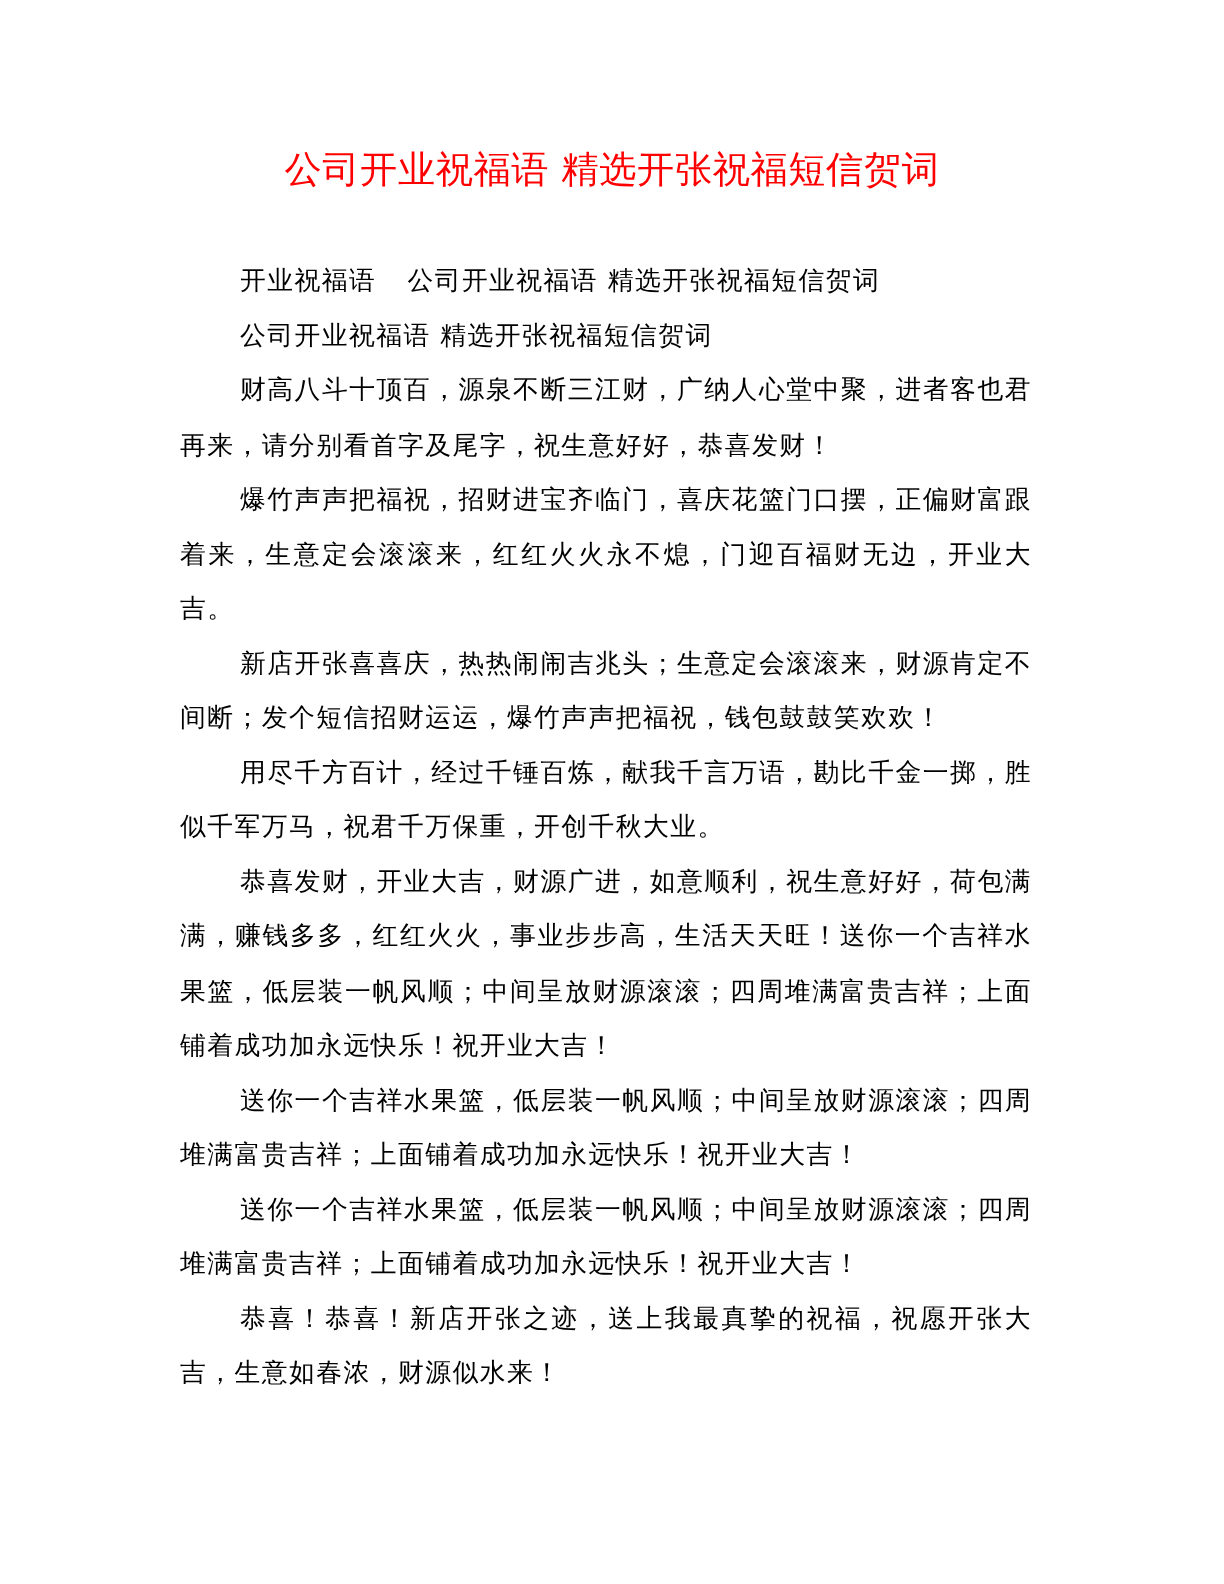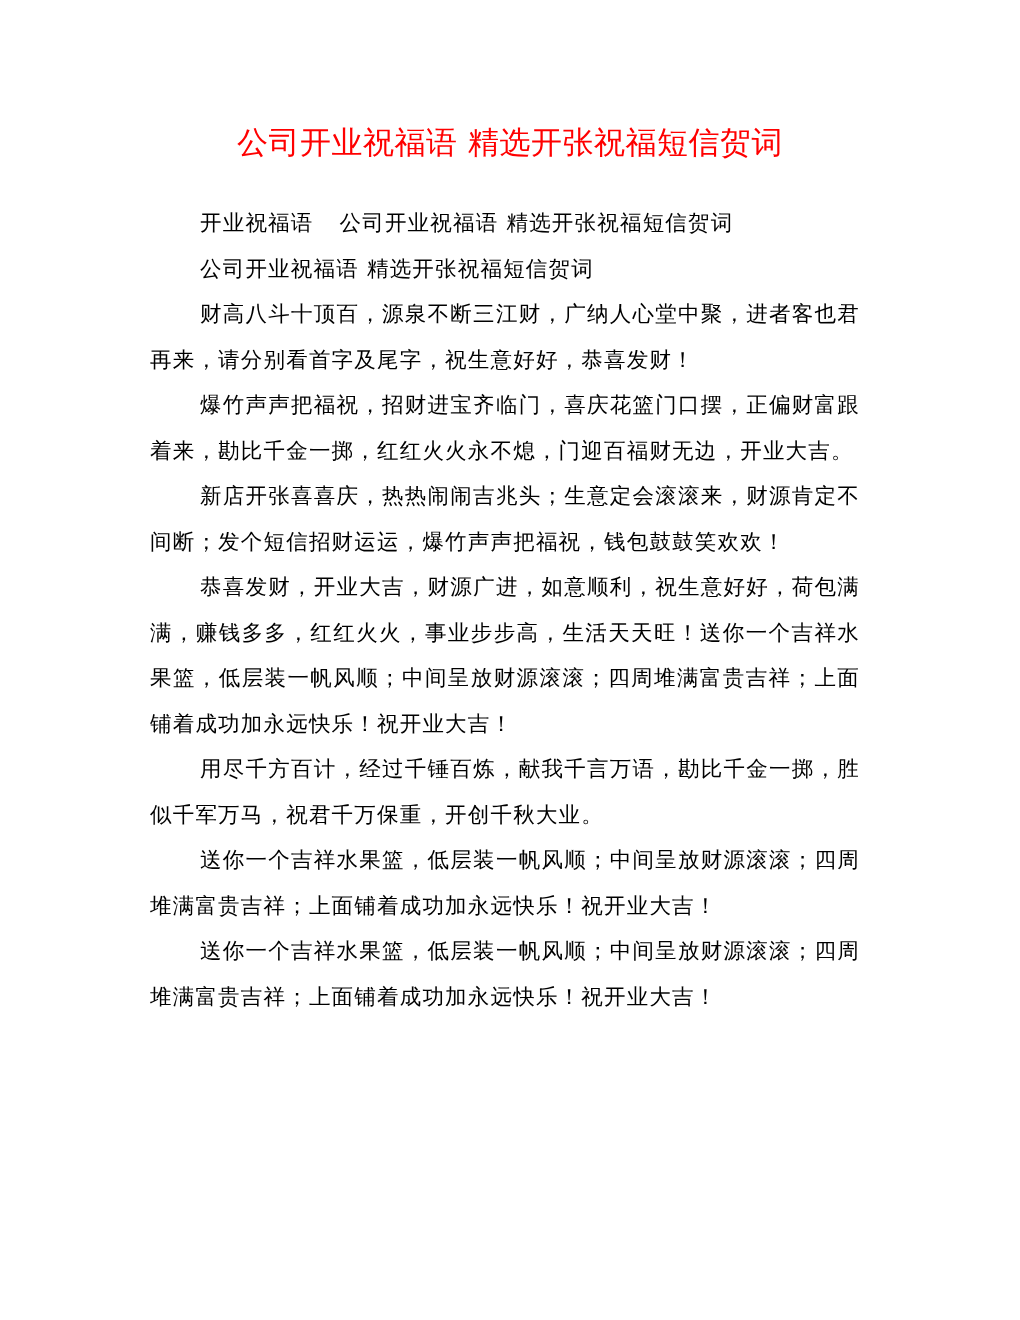--- a/index.html
+++ b/index.html
@@ -31,21 +31,21 @@
       line-height: 48px;
       color: #ff0000;
       letter-spacing: 0.5px;
       white-space: nowrap;
       margin: 0;
       font-weight: normal;
     }
     .body-text {
       position: absolute;
       left: 0;
-      top: 200px;
+      top: 212px;
       width: 710px;
     }
     .para {
       margin: 0 0 0 0;
       font-size: 21.5px;
       line-height: 45.5px;
       text-indent: 50px;
       letter-spacing: 1.2px;
       text-align: justify;
       word-break: break-all;
@@ -61,20 +61,21 @@
 </head>
 <body>
 
 <div class="page">
   <h1 class="title">公司开业祝福语 精选开张祝福短信贺词</h1>
 
   <div class="body-text">
     <p class="para sub-line"><span>开业祝福语</span><span class="gap"></span><span>公司开业祝福语 精选开张祝福短信贺词</span></p>
     <p class="para">公司开业祝福语 精选开张祝福短信贺词</p>
     <p class="para">财高八斗十顶百，源泉不断三江财，广纳人心堂中聚，进者客也君再来，请分别看首字及尾字，祝生意好好，恭喜发财！</p>
-    <p class="para">爆竹声声把福祝，招财进宝齐临门，喜庆花篮门口摆，正偏财富跟着来，勘比千金一掷，红红火火永不熄，门迎百福财无边，开业大吉。</p>
+    <p class="para">爆竹声声把福祝，招财进宝齐临门，喜庆花篮门口摆，正偏财富跟着来，生意定会滚滚来，红红火火永不熄，门迎百福财无边，开业大吉。</p>
     <p class="para">新店开张喜喜庆，热热闹闹吉兆头；生意定会滚滚来，财源肯定不间断；发个短信招财运运，爆竹声声把福祝，钱包鼓鼓笑欢欢！</p>
+    <p class="para">用尽千方百计，经过千锤百炼，献我千言万语，勘比千金一掷，胜似千军万马，祝君千万保重，开创千秋大业。</p>
     <p class="para">恭喜发财，开业大吉，财源广进，如意顺利，祝生意好好，荷包满满，赚钱多多，红红火火，事业步步高，生活天天旺！送你一个吉祥水果篮，低层装一帆风顺；中间呈放财源滚滚；四周堆满富贵吉祥；上面铺着成功加永远快乐！祝开业大吉！</p>
-    <p class="para">用尽千方百计，经过千锤百炼，献我千言万语，勘比千金一掷，胜似千军万马，祝君千万保重，开创千秋大业。</p>
     <p class="para">送你一个吉祥水果篮，低层装一帆风顺；中间呈放财源滚滚；四周堆满富贵吉祥；上面铺着成功加永远快乐！祝开业大吉！</p>
     <p class="para">送你一个吉祥水果篮，低层装一帆风顺；中间呈放财源滚滚；四周堆满富贵吉祥；上面铺着成功加永远快乐！祝开业大吉！</p>
+    <p class="para">恭喜！恭喜！新店开张之迹，送上我最真挚的祝福，祝愿开张大吉，生意如春浓，财源似水来！</p>
   </div>
 </div>
 
 </body></html>

